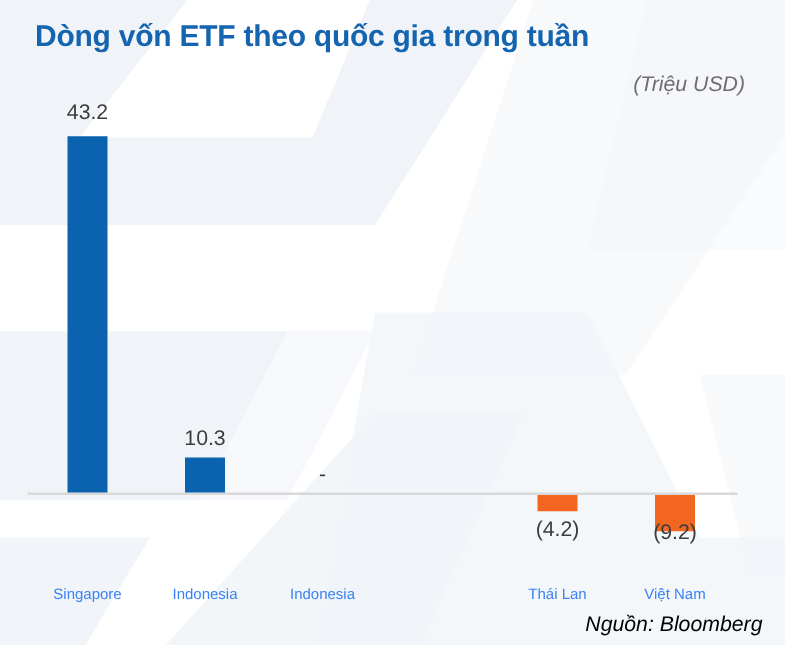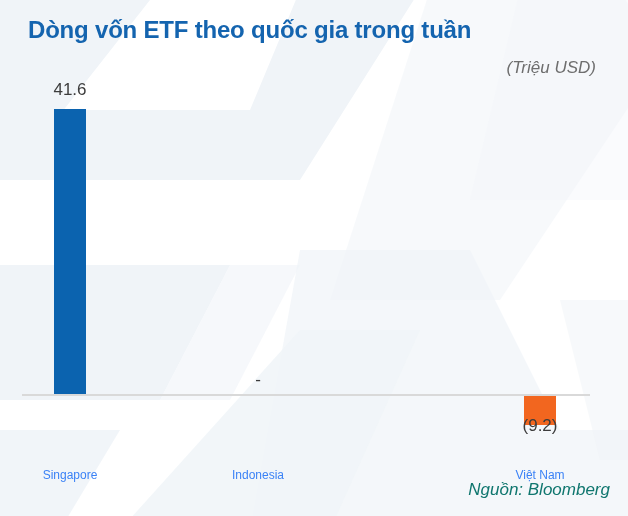--- a/index.html
+++ b/index.html
@@ -50,24 +50,24 @@
     top: 58px;
     font-size: 17px;
     font-style: italic;
     color: #6E6E6E;
     white-space: nowrap;
     z-index: 3;
   }
   #chart-source {
     position: absolute;
     right: 18px;
-    bottom: 16px;
+    bottom: 6px;
     font-size: 17px;
     font-style: italic;
-    color: #0f766e;
+    color: #000000;
     white-space: nowrap;
     z-index: 3;
   }
 
   
   #plot-area {
     position: absolute;
     left: 0;
     top: 0;
     width: 628px;
@@ -152,32 +152,42 @@
 
   <div id="chart-unit">(Triệu USD)</div>
 
   <div id="chart-title">Dòng vốn ETF theo quốc gia trong tuần</div>
 
   <div id="plot-area">
 
     <div id="zero-axis-line"></div>
 
     <div class="bar-group" style="left:23px;">
-      <div class="value-label" style="top:80px;">41.6</div>
+      <div class="value-label" style="top:80px;">43.2</div>
       <div class="bar positive" style="height:285px;"></div>
       <div class="cat-label">Singapore</div>
     </div>
 
+    <div class="bar-group" style="left:117px;">
+      <div class="value-label" style="top:341px;">10.3</div>
+      <div class="bar positive" style="height:28px;"></div>
+      <div class="cat-label">Indonesia</div>
+    </div>
 
     <div class="bar-group" style="left:211px;">
       <div class="value-label" style="top:370px;">-</div>
       <div class="cat-label">Indonesia</div>
     </div>
 
 
+    <div class="bar-group" style="left:399px;">
+      <div class="bar negative" style="height:13px;"></div>
+      <div class="value-label" style="top:414px;">(4.2)</div>
+      <div class="cat-label">Thái Lan</div>
+    </div>
 
     <div class="bar-group" style="left:493px;">
       <div class="bar negative" style="height:29px;"></div>
       <div class="value-label" style="top:416px;">(9.2)</div>
       <div class="cat-label">Việt Nam</div>
     </div>
 
   </div>
 
   <div id="chart-source">Nguồn: Bloomberg</div>

